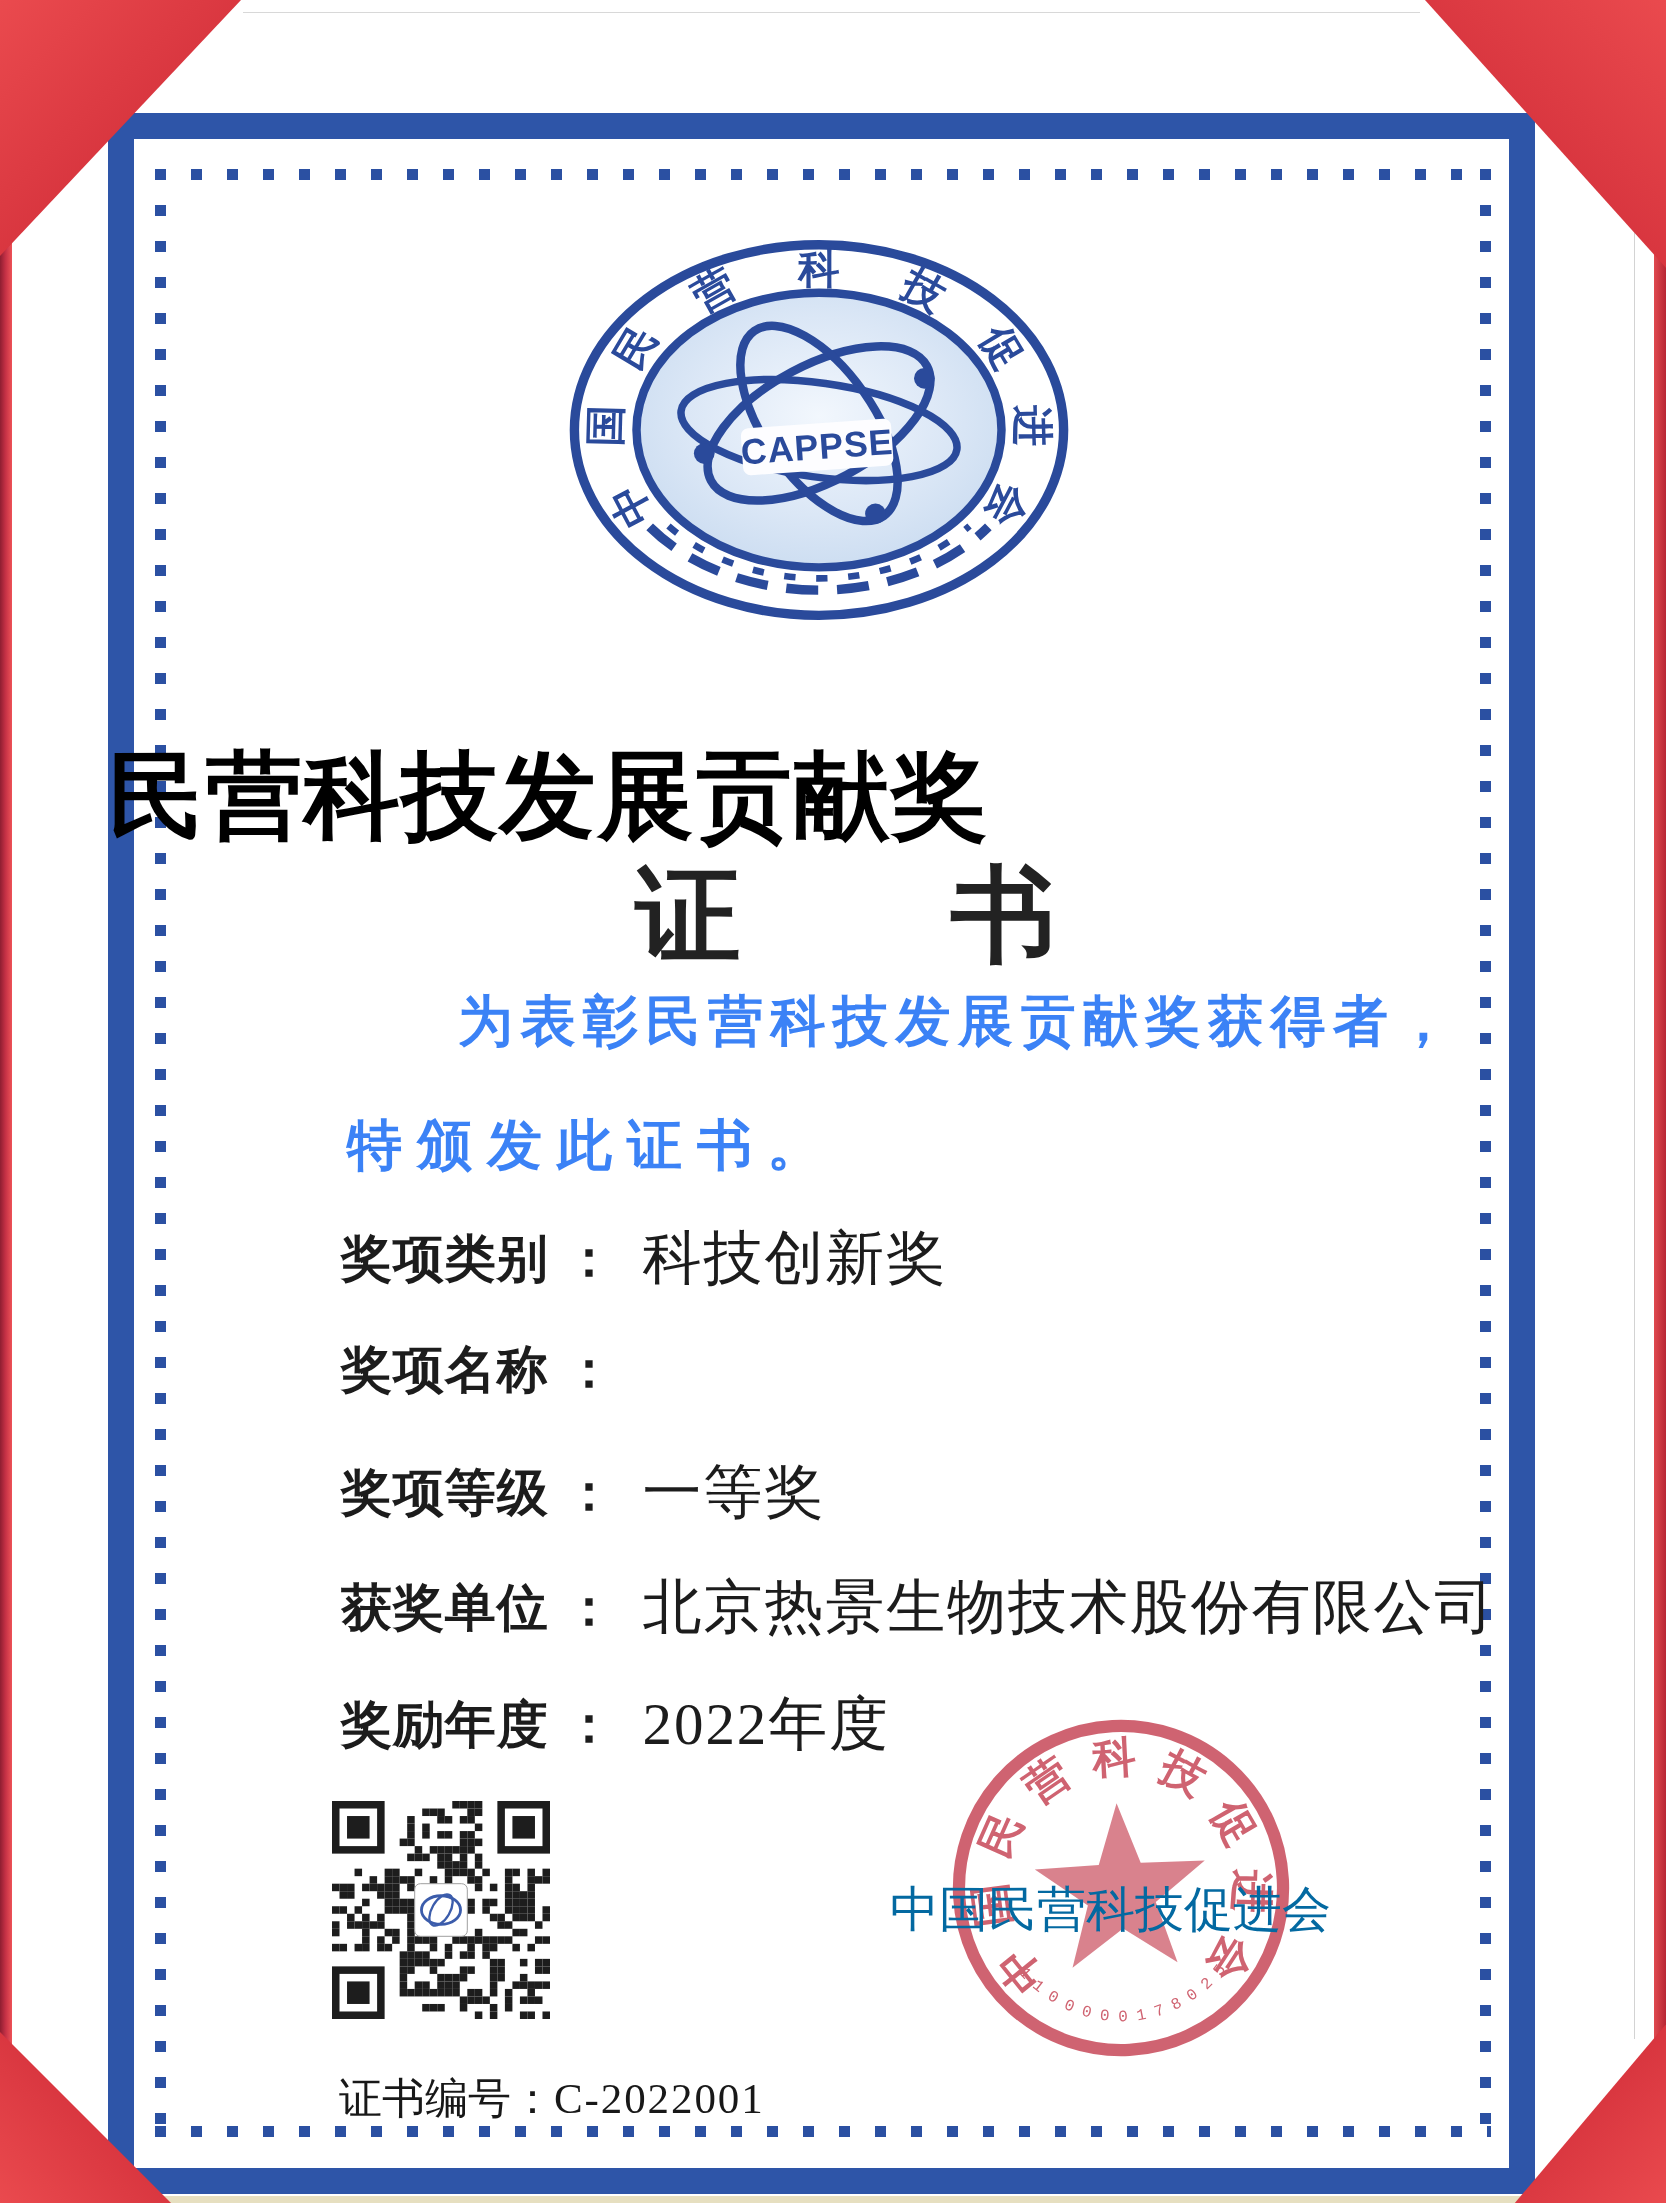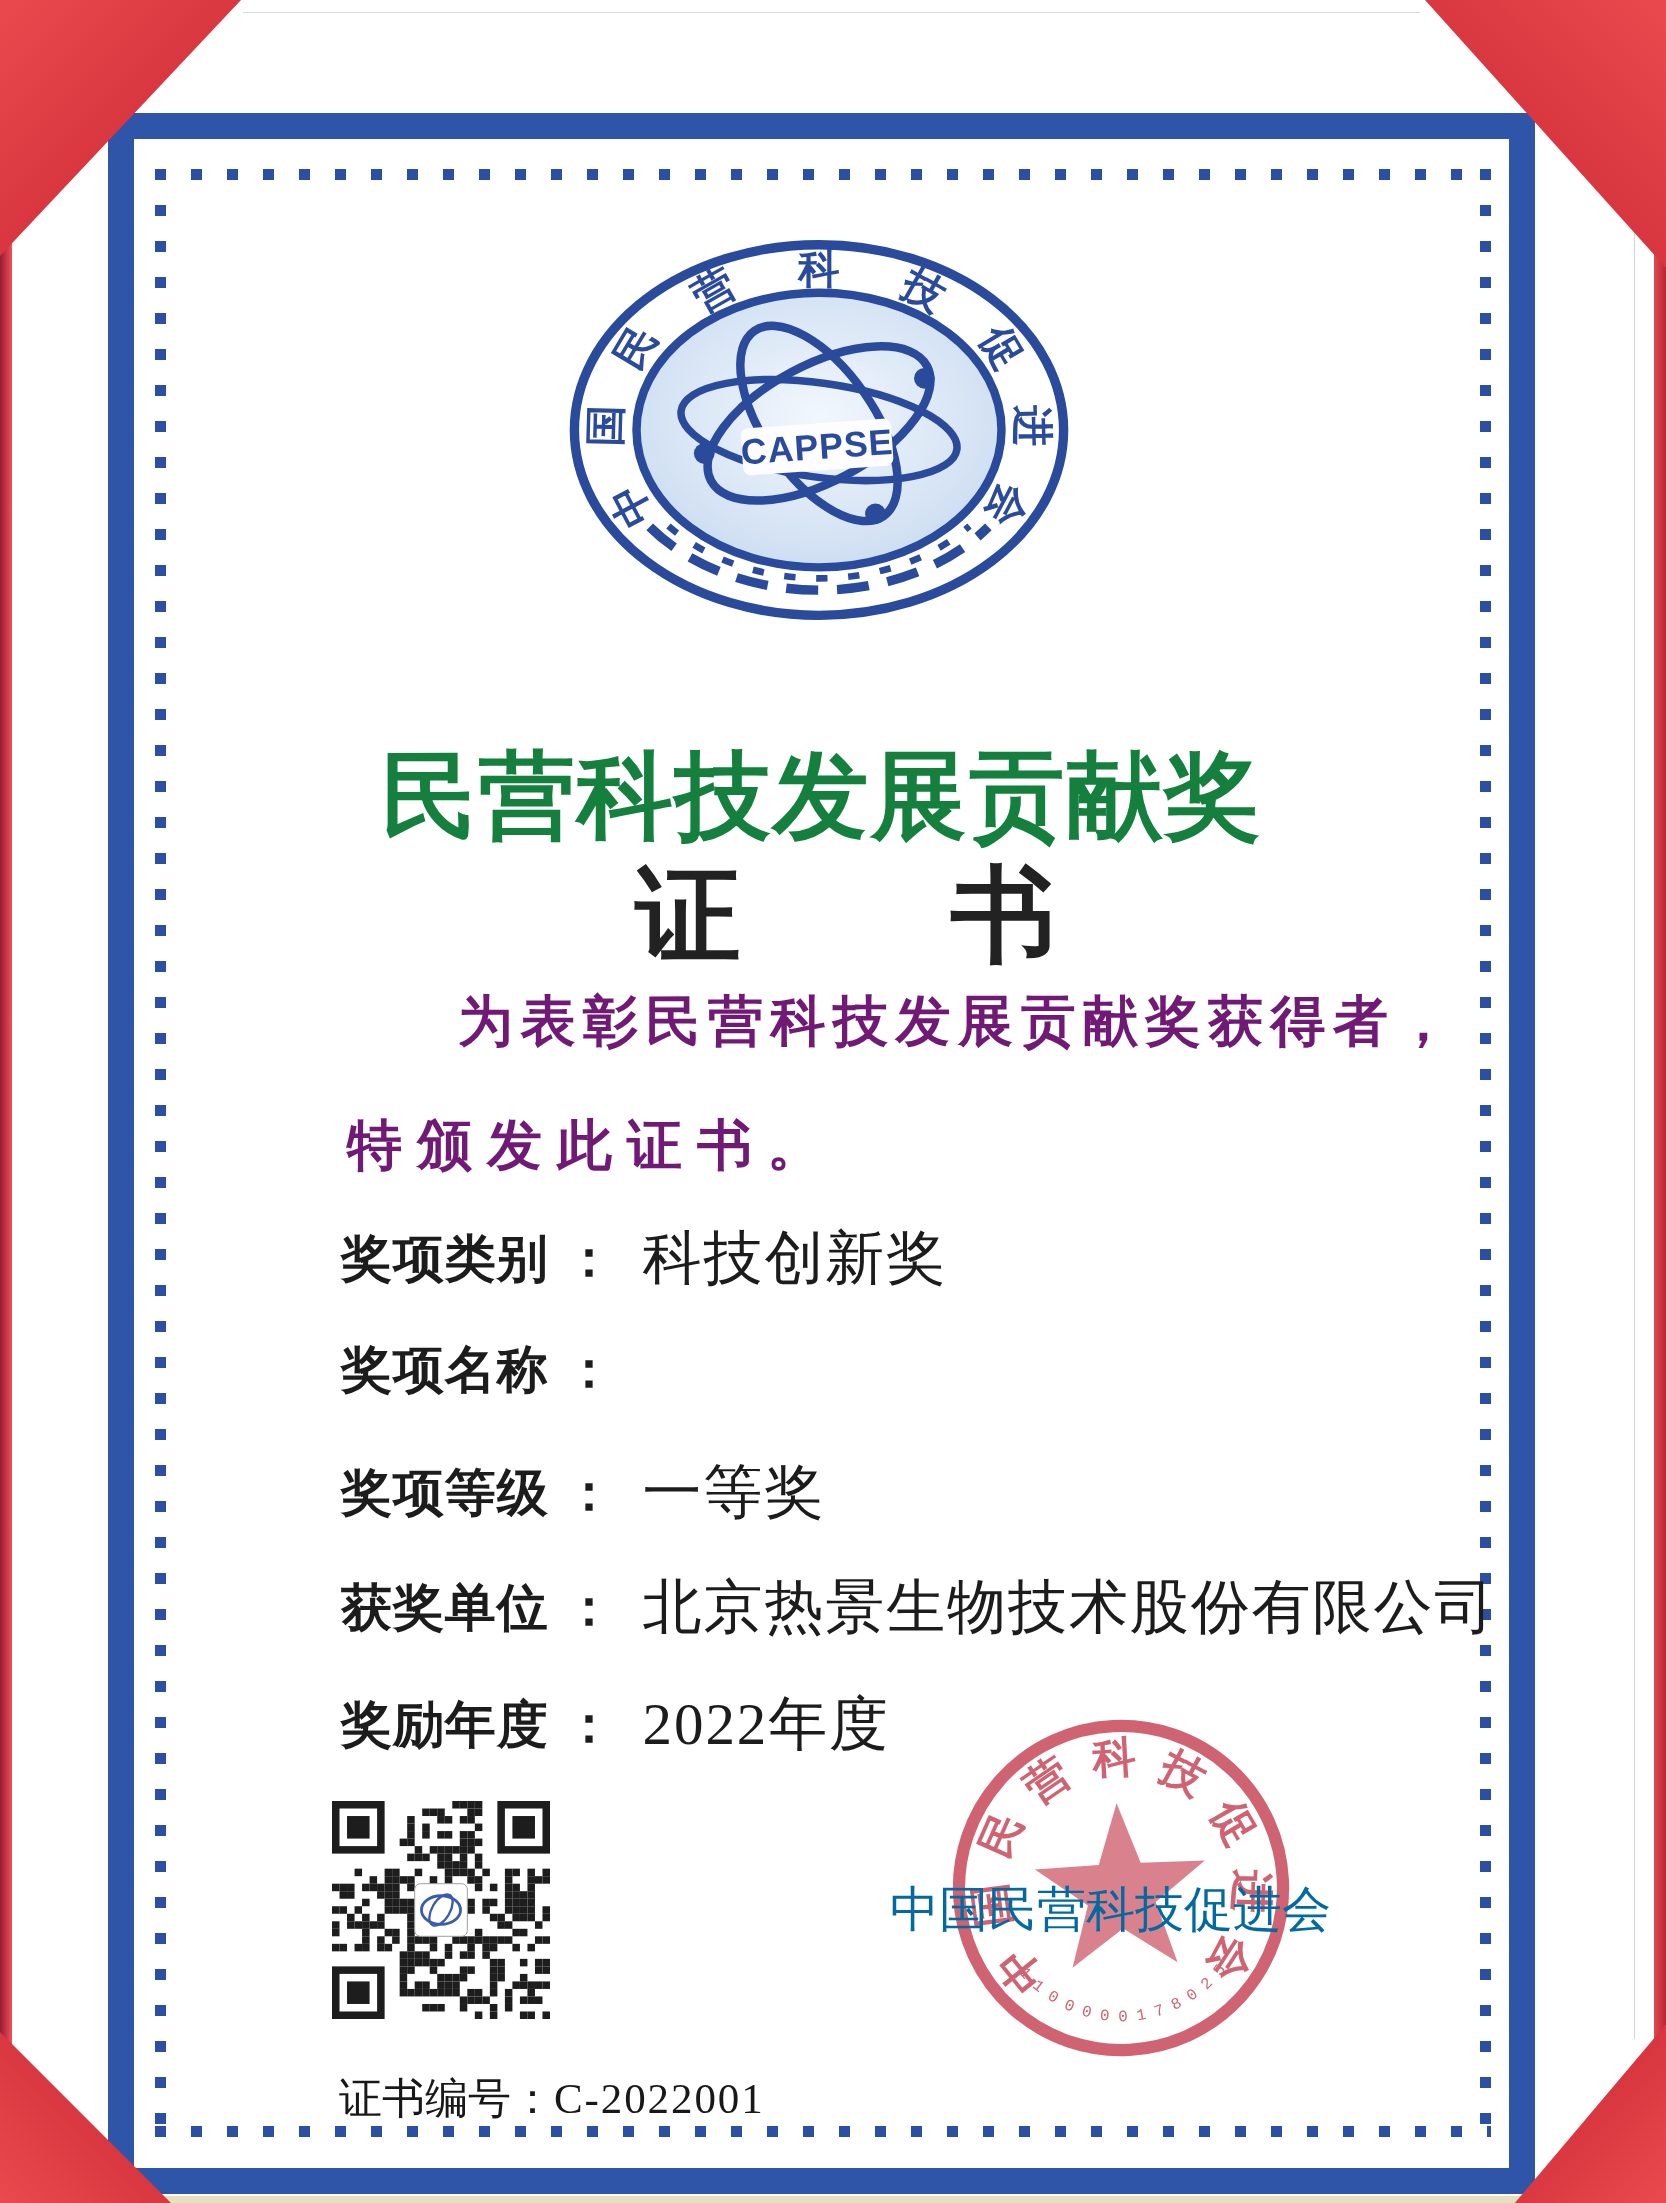--- a/index.html
+++ b/index.html
@@ -32,25 +32,25 @@
       background:linear-gradient(135deg,#ea4a4e 0%,#d6333d 60%,#bb2432 100%);}
   .corner.tr{left:1425px;top:0;width:242px;height:269px;clip-path:polygon(0 0,100% 0,100% 100%);
       background:linear-gradient(225deg,#ea4a4e 0%,#d6333d 60%,#bb2432 100%);}
   .corner.bl{left:0;top:2032px;width:171px;height:171px;clip-path:polygon(0 0,0 100%,100% 100%);
       background:linear-gradient(45deg,#ea4a4e 0%,#d6333d 60%,#c02634 100%);}
   .corner.br{left:1514px;top:2023px;width:153px;height:181px;clip-path:polygon(100% 0,100% 100%,0 100%);
       background:linear-gradient(315deg,#ea4a4e 0%,#d6333d 60%,#c02634 100%);}
 
   
   .logo-wrap{position:absolute;left:565px;top:235px;width:508px;height:391px;z-index:3;}
-  .award-title{position:absolute;left:108px;top:733px;width:1427px;text-align:center;z-index:3;
-      font-family:"Liberation Sans", sans-serif;font-weight:800;font-size:96px;letter-spacing:1.9px;color:#15803d;}
+  .award-title{position:absolute;left:108px;top:733px;width:1427px;z-index:3;
+      font-family:"Liberation Sans", sans-serif;font-weight:800;font-size:96px;letter-spacing:1.9px;color:#000000;}
   .doc-title{position:absolute;left:108px;top:846px;width:1475px;text-align:center;z-index:3;
       font-family:"Liberation Sans", sans-serif;font-weight:800;font-size:105px;color:#222;}
-  .body-line{position:absolute;z-index:3;font-weight:600;color:#701a75;font-size:55px;}
+  .body-line{position:absolute;z-index:3;font-weight:600;color:#3b82f6;font-size:55px;}
   .body-line.l1{left:458px;top:985px;letter-spacing:7.5px;}
   .body-line.l2{left:347px;top:1109px;letter-spacing:15px;}
 
   .field-row{position:absolute;left:341px;z-index:3;display:flex;align-items:center;color:#1c1c1c;}
   .field-row .label{font-size:51px;font-weight:700;letter-spacing:0.9px;}
   .field-row .colon{font-size:51px;font-weight:700;margin:0 28px 0 15px;}
   .field-row .value{font-size:59px;font-weight:500;letter-spacing:1.9px;}
   .field-row.r1{top:1219px;} .field-row.r2{top:1336px;} .field-row.r3{top:1453px;}
   .field-row.r4{top:1568px;} .field-row.r5{top:1685px;}
   .field-row.r2 .value{font-size:45px;letter-spacing:0.9px;}

